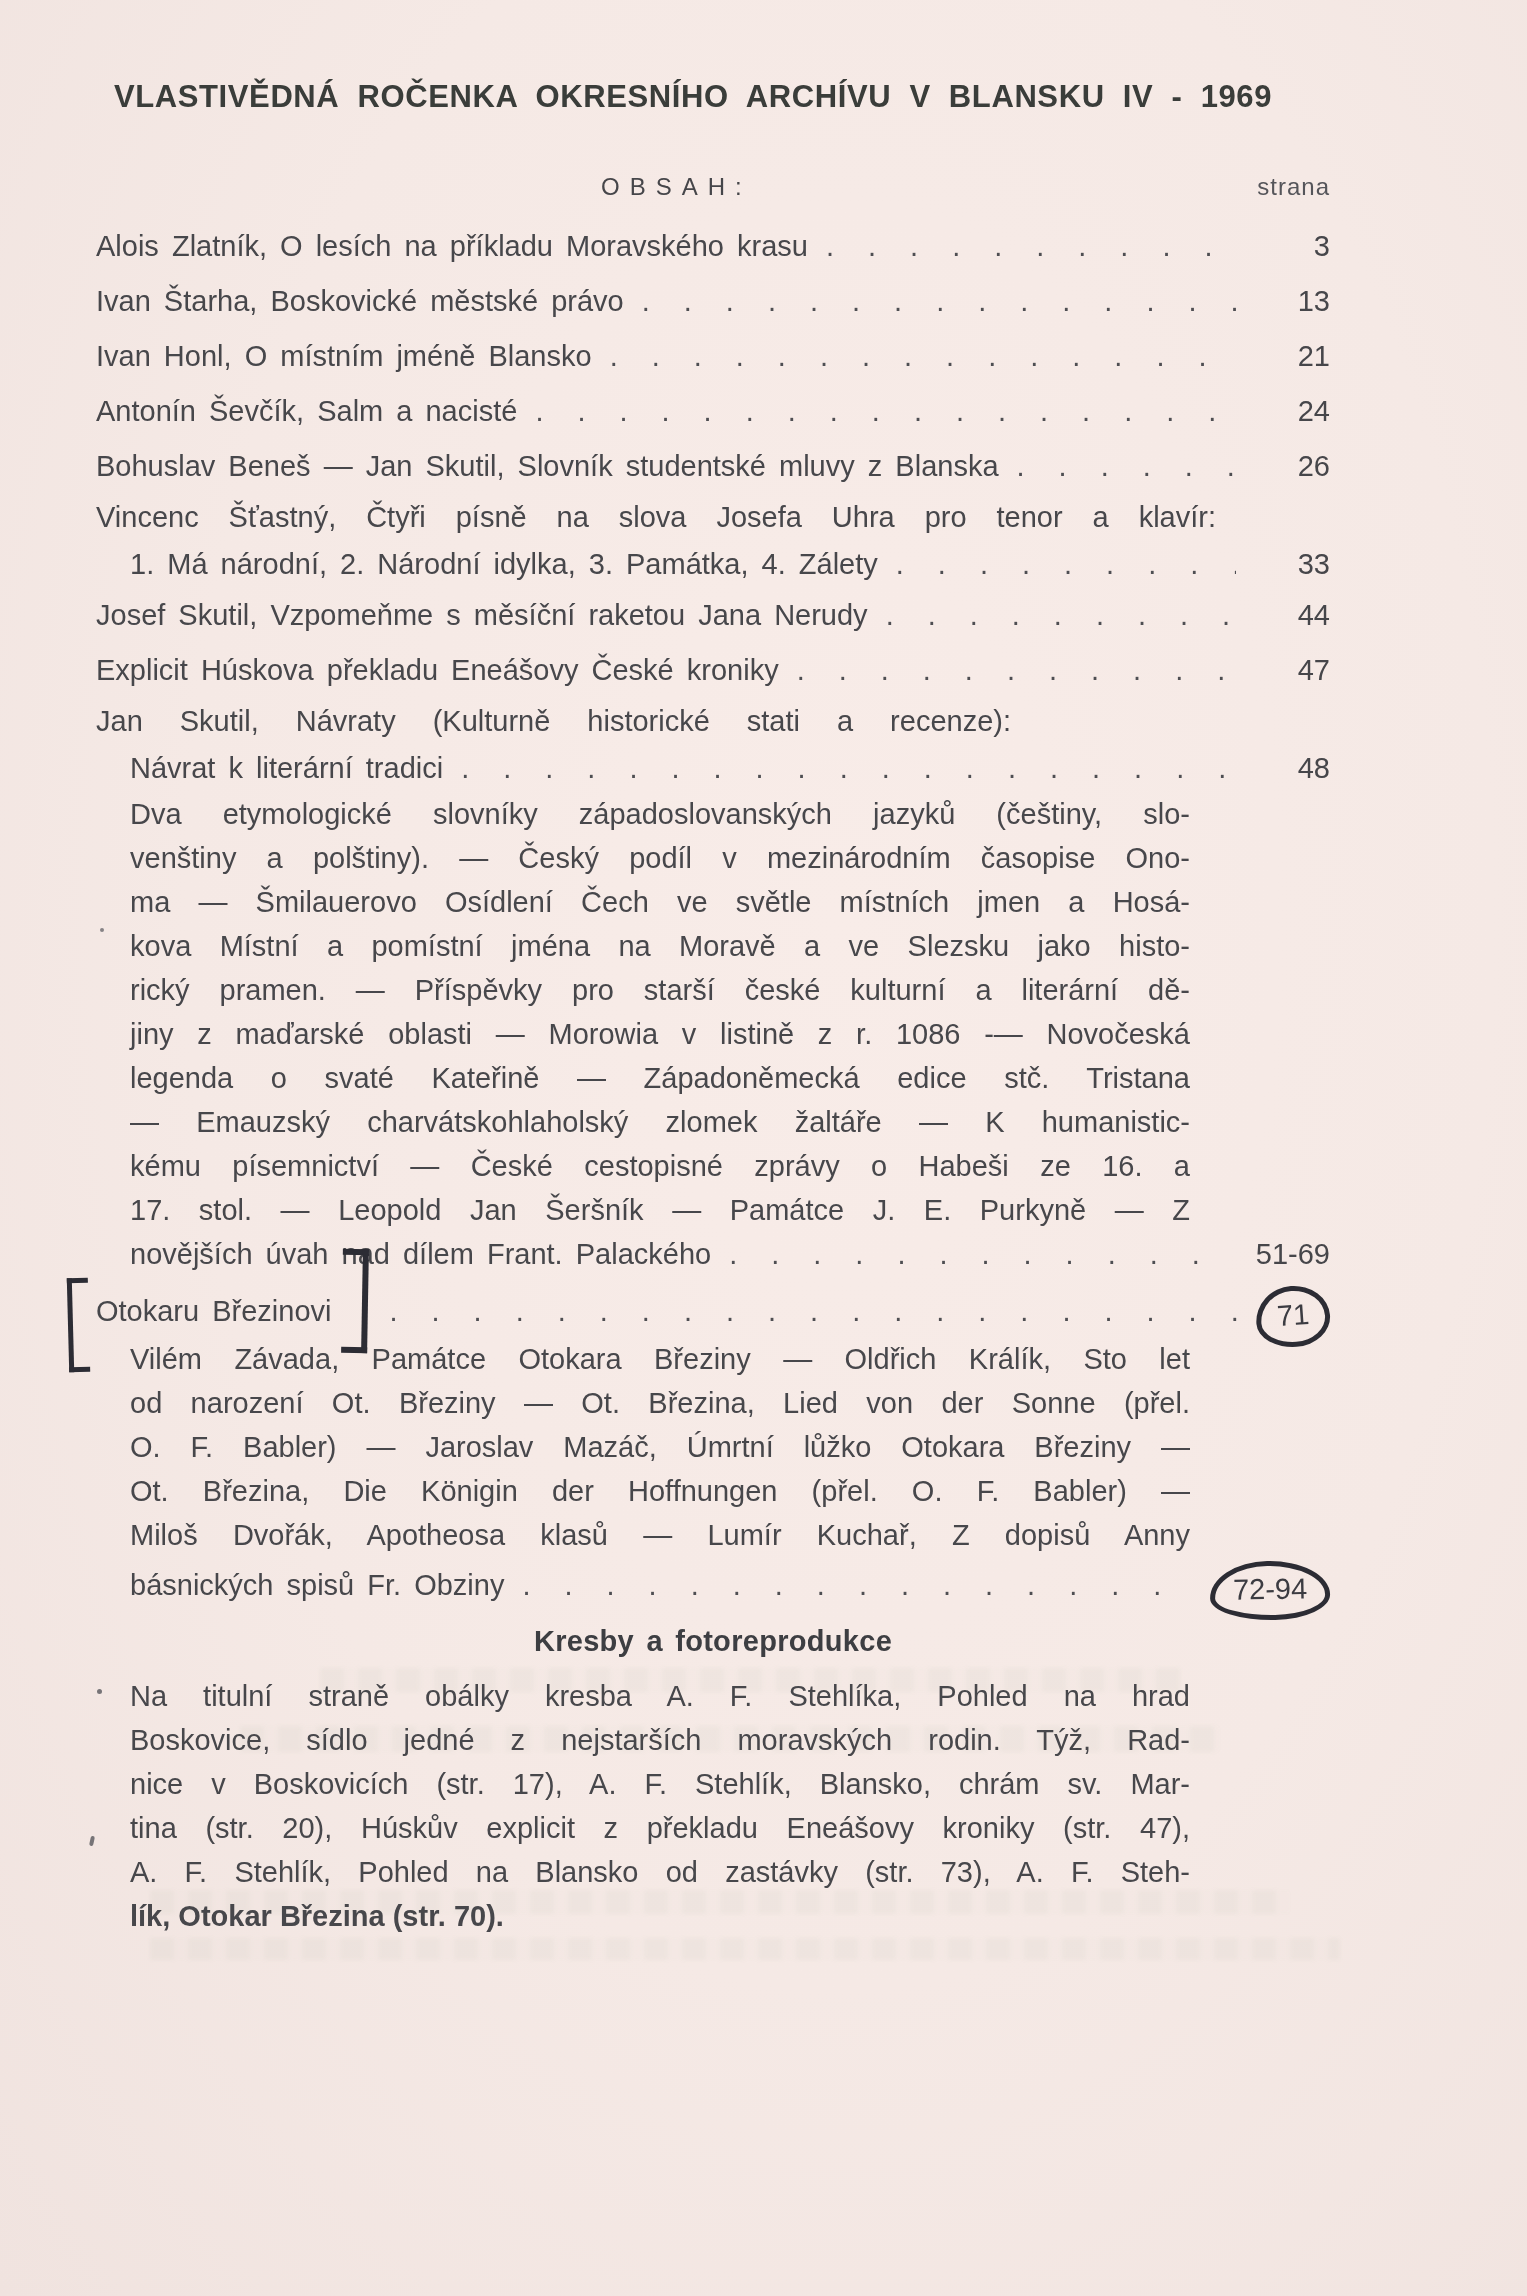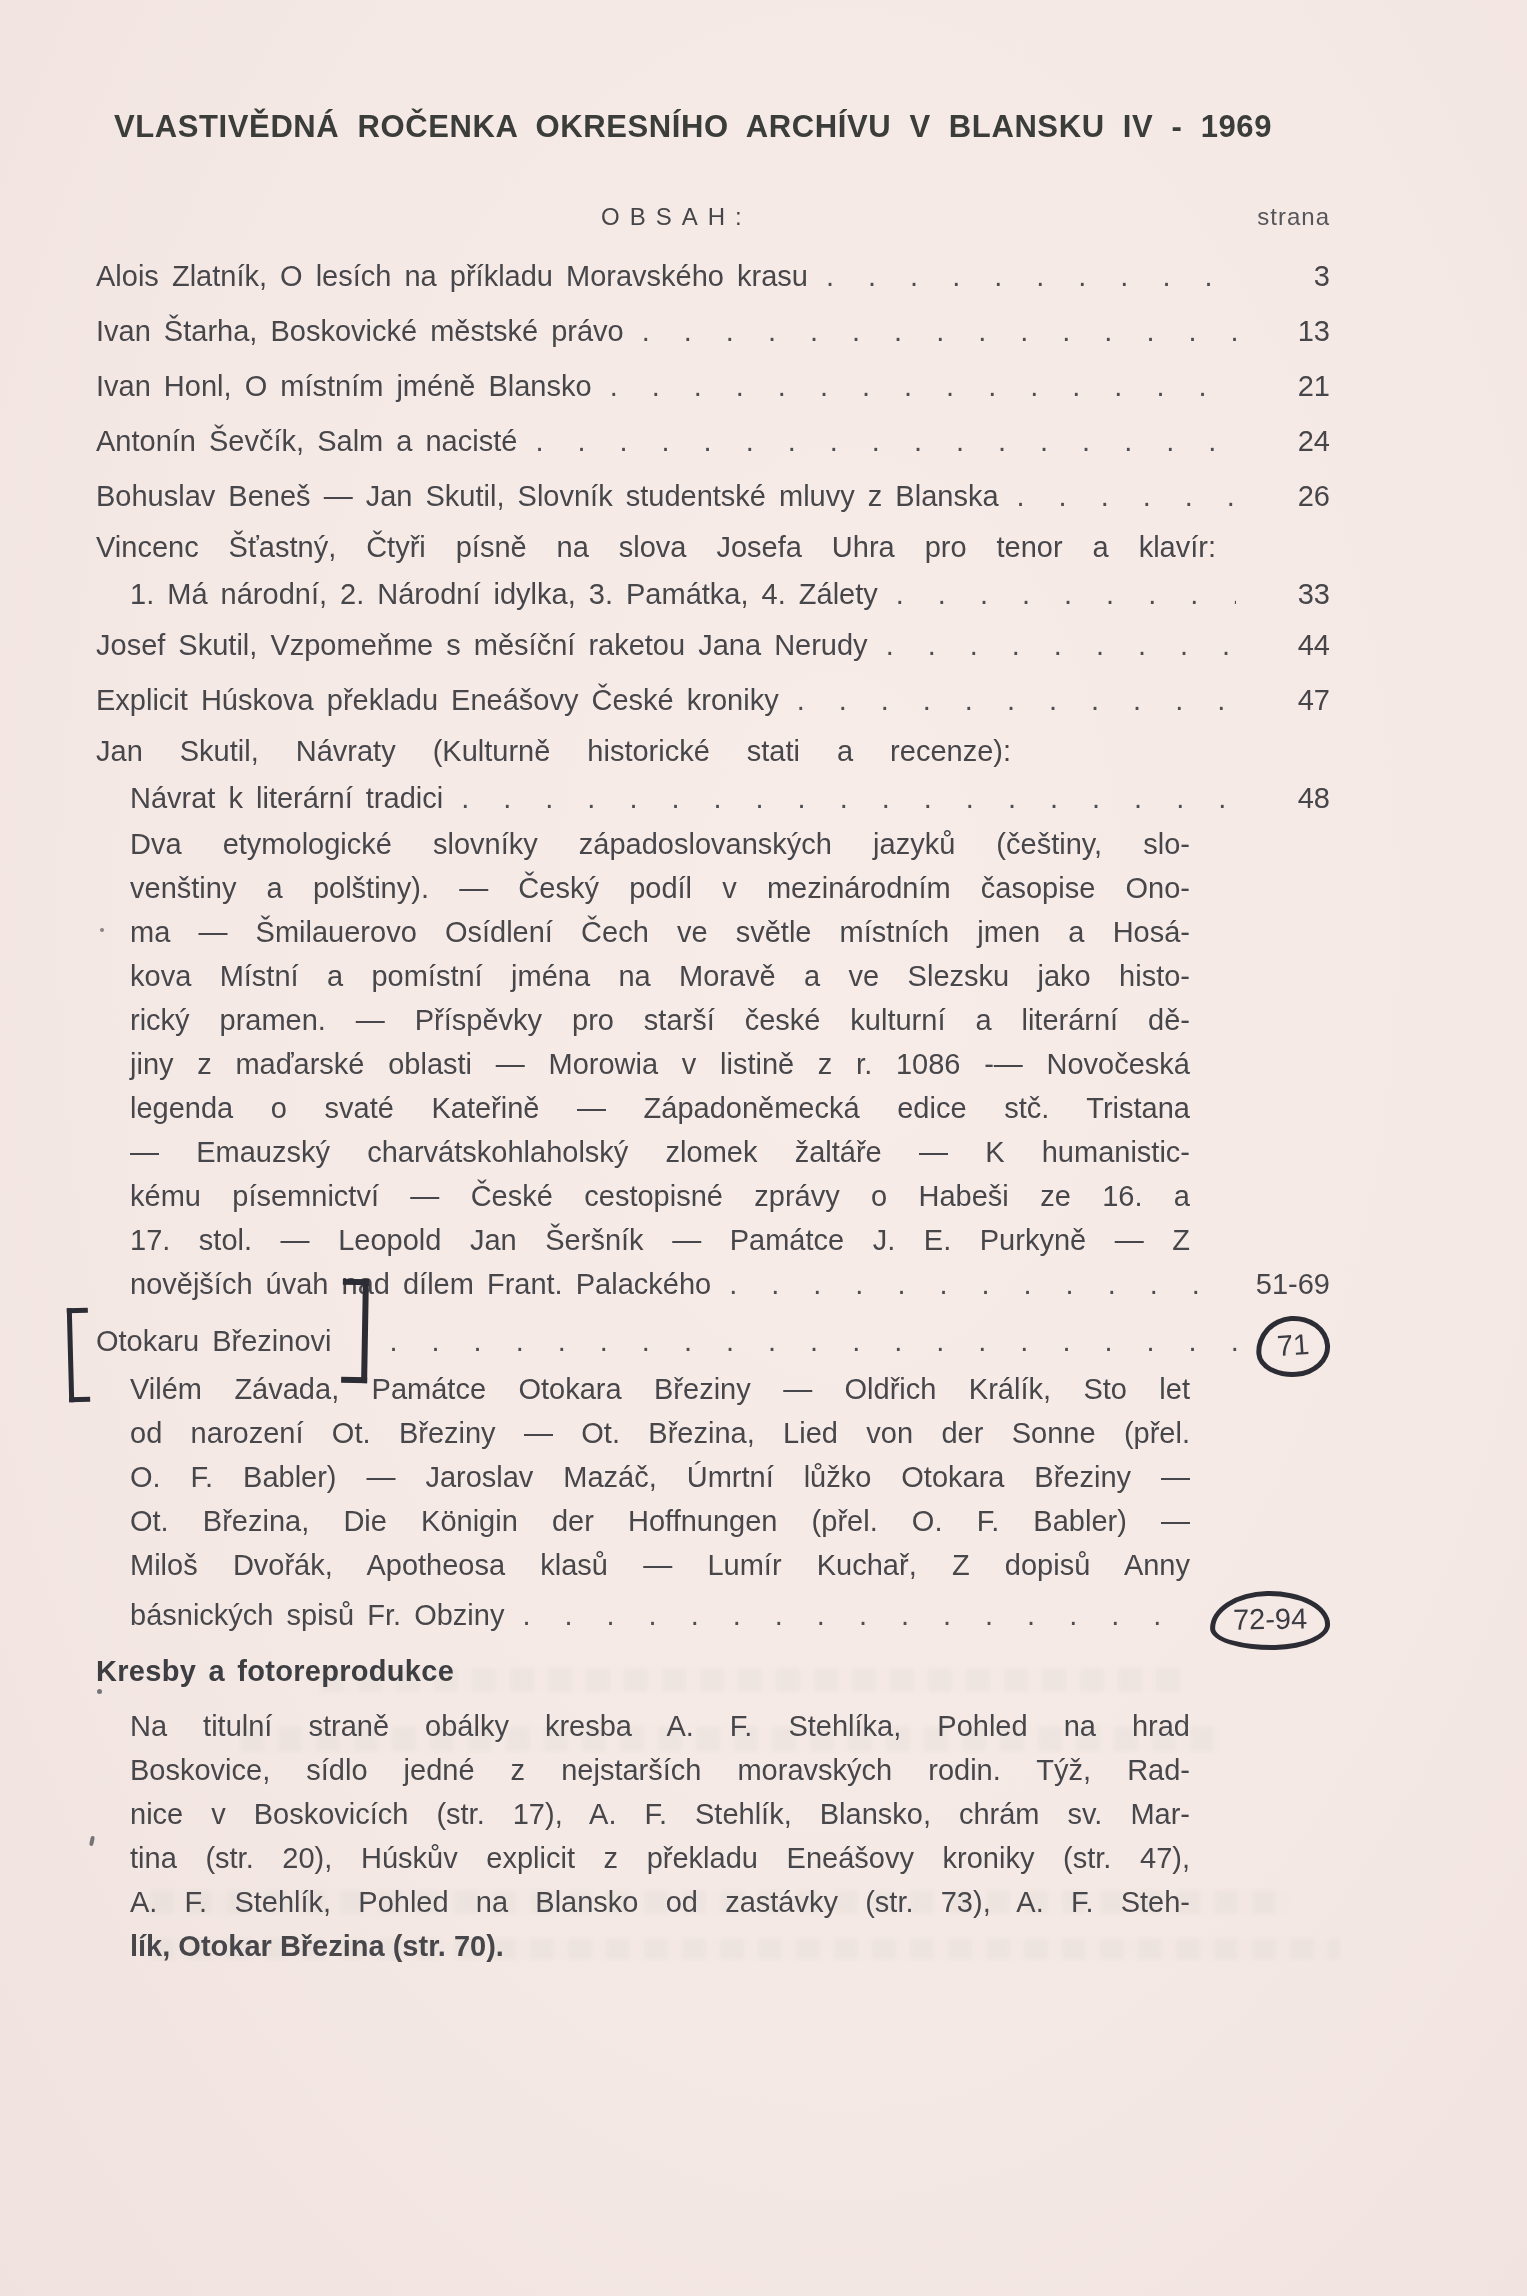--- a/index.html
+++ b/index.html
@@ -8,21 +8,21 @@
     width:1527px;height:2296px;
     margin:0 auto;
     background:#f6eae6;
     background-image:radial-gradient(ellipse at 55% 40%, #f8ece8 0%, #f5e9e5 55%, #f0e3df 100%);
     overflow:hidden;
     font-family:"Liberation Sans","DejaVu Sans",sans-serif;
     color:#47474b;
   }
   .content{position:absolute;left:96px;top:0;width:1234px;}
   .title{
-    margin-top:108px;
+    margin-top:78px;
     padding-left:18px;
     font-size:31px;line-height:37px;
     font-weight:700;color:#3a3d3a;
     letter-spacing:0.6px;word-spacing:9px;
     white-space:nowrap;
   }
   .obsah-row{
     margin-top:57px;height:30px;
     display:flex;align-items:baseline;
     font-size:24px;line-height:30px;
@@ -87,21 +87,21 @@
     flex:0 0 auto;align-self:center;
     width:20px;height:92px;
     border:6px solid #2c2c34;border-left:none;
     margin-left:10px;margin-right:4px;
     position:relative;top:-9px;
     transform:rotate(1deg);
   }
   .kresby-heading{
     margin-top:18px;height:44px;line-height:44px;
     font-size:29px;font-weight:700;color:#3d3e42;
-    letter-spacing:0.3px;word-spacing:4px;
+    letter-spacing:0.3px;word-spacing:4px;text-align:center;
   }
   .kresby-para{margin-top:11px;font-size:29px;}
   
   .speck{position:absolute;background:#57575c;border-radius:50%;}
   .speck.s1{left:100px;top:928px;width:4px;height:4px;opacity:.7;}
   .speck.s2{left:97px;top:1689px;width:5px;height:5px;opacity:.8;}
   .speck.s3{left:90px;top:1836px;width:4px;height:10px;border-radius:2px;transform:rotate(12deg);opacity:.8;}
   .verso{
     position:absolute;filter:blur(2px);opacity:.55;
     background:repeating-linear-gradient(90deg,

